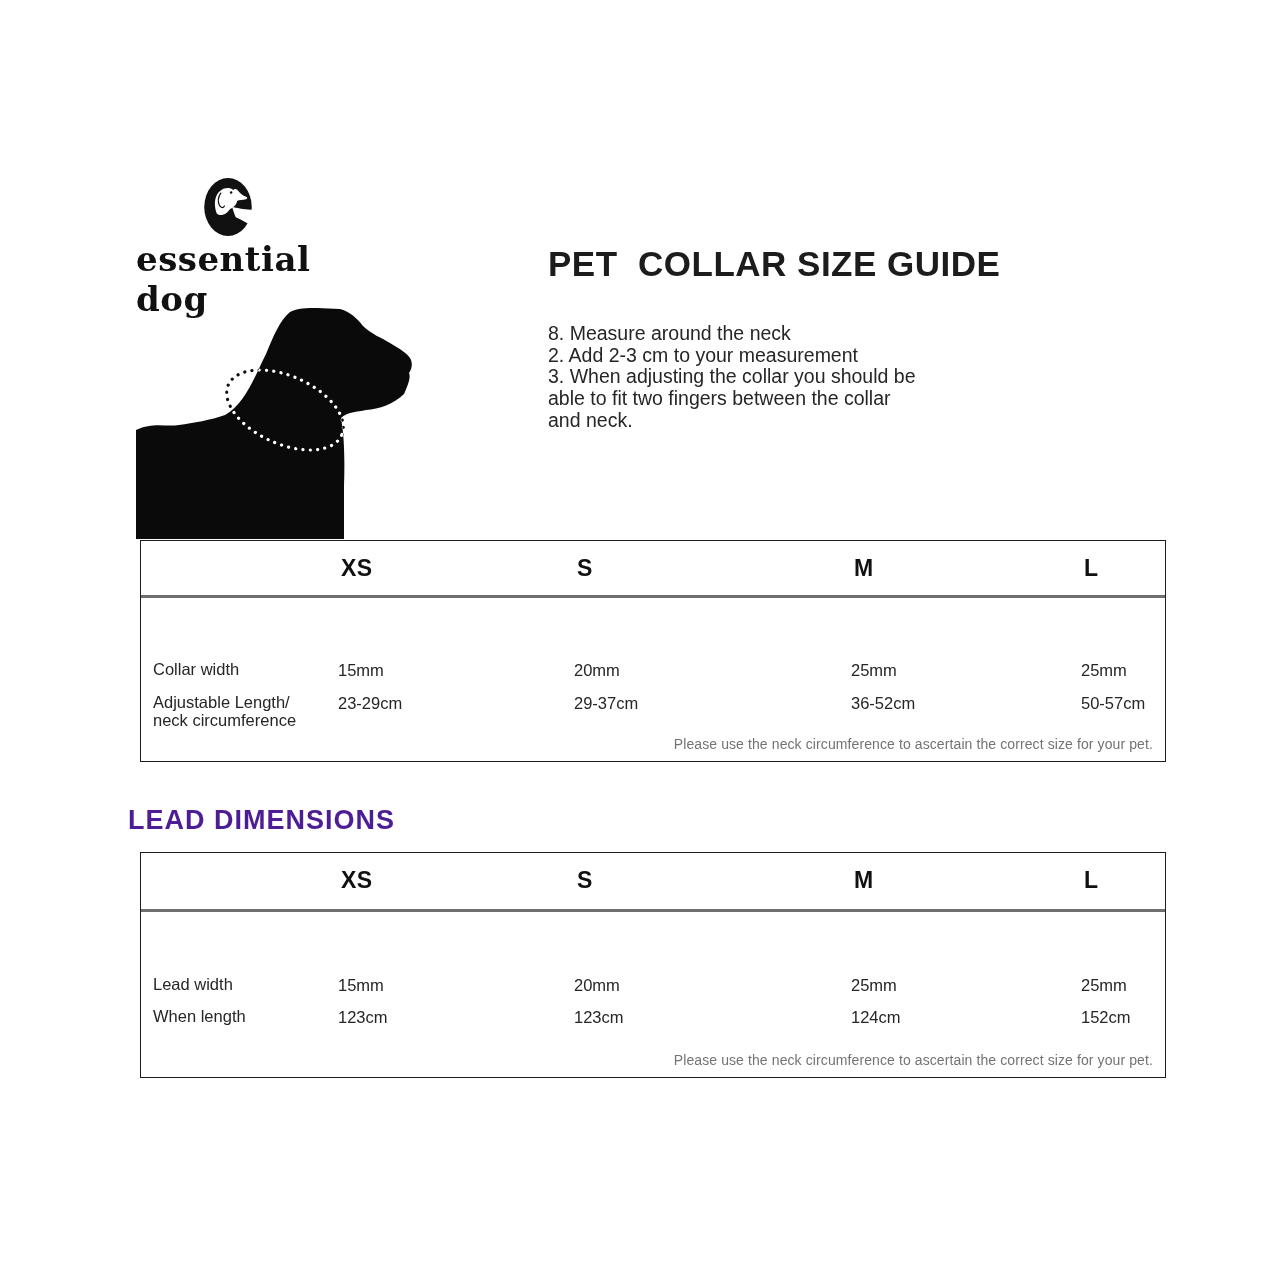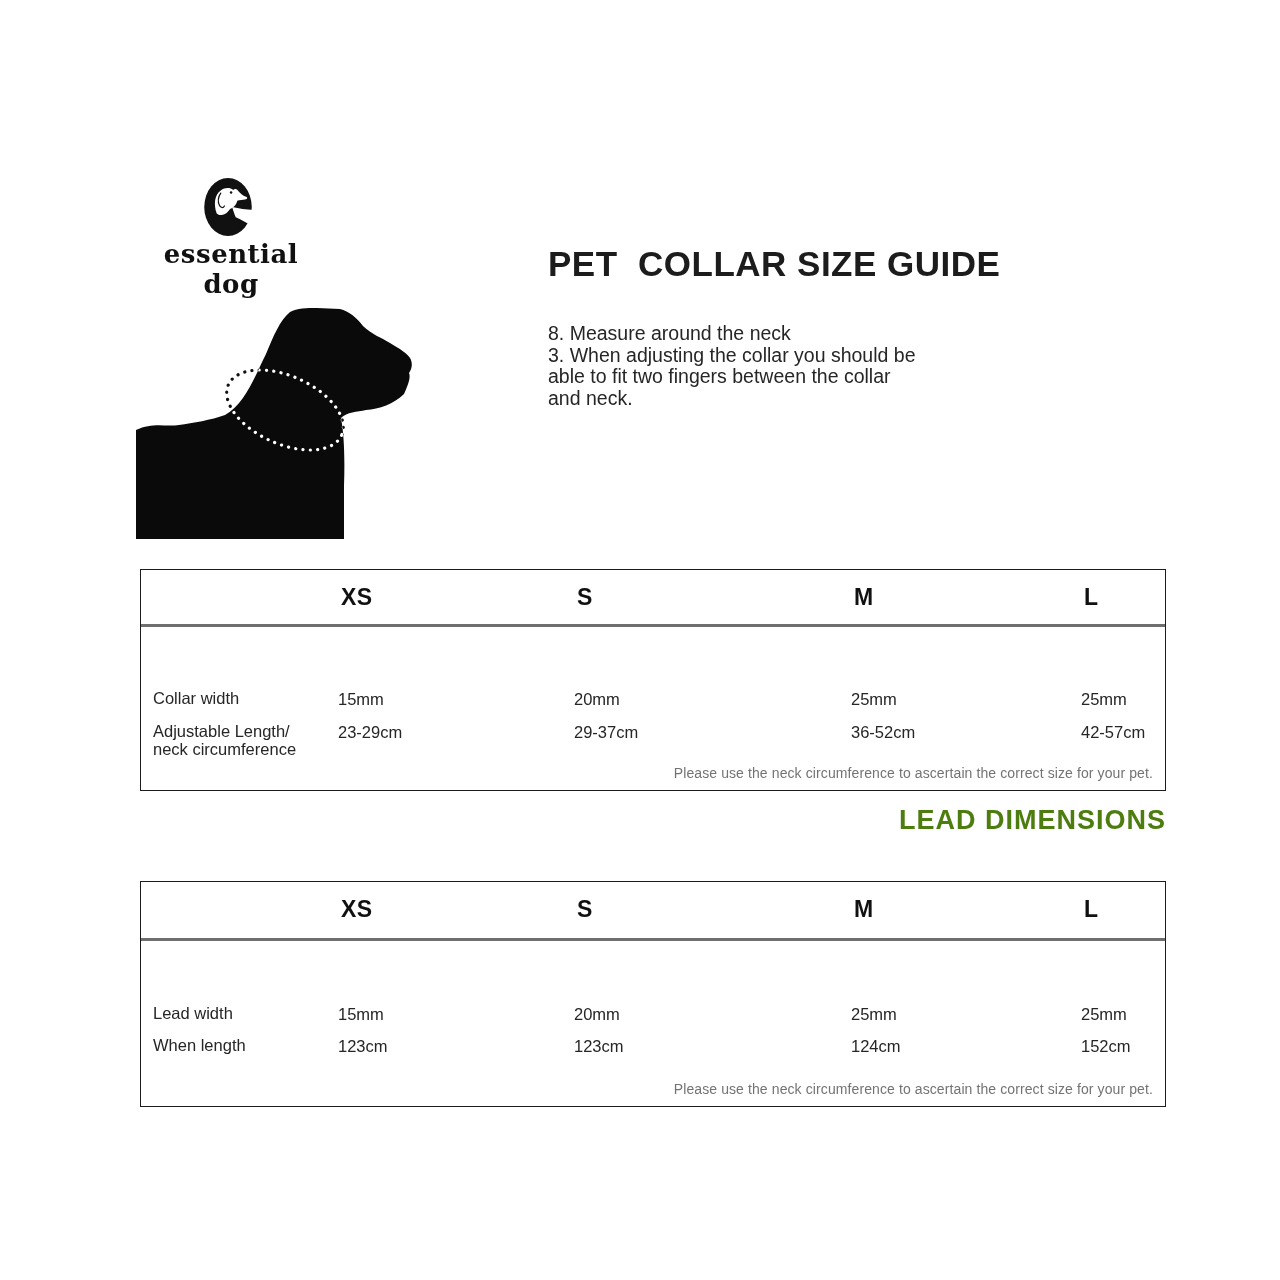--- a/index.html
+++ b/index.html
@@ -1,49 +1,49 @@
 <!DOCTYPE html>
 <html><head>
 <meta charset="utf-8">
 <style>
   html,body{margin:0;padding:0;background:#fff;}
   #canvas{position:relative;width:1280px;height:1280px;background:#ffffff;overflow:hidden;
           font-family:"Liberation Sans",sans-serif;color:#1f1f1f;}
   .abs{position:absolute;}
 
   
-  #brand-text{left:136px;top:239px;width:190px;text-align:center;
-    font-family:"DejaVu Serif",serif;font-weight:bold;font-size:26px;letter-spacing:.5px;color:#111;}
+  #brand-text{left:136px;top:239px;width:190px;text-align:left;
+    font-family:"DejaVu Serif",serif;font-weight:bold;font-size:34px;letter-spacing:.5px;color:#111;}
   #logo-icon{left:202px;top:176px;}
 
   
   #page-title{left:548px;top:244px;font-size:35px;font-weight:600;letter-spacing:.5px;
     color:#1c1c1c;white-space:pre;}
   #instructions{left:548px;top:323px;width:374px;font-size:19.5px;line-height:21.7px;color:#262626;}
 
   
   #dog-fig{left:135px;top:306px;}
 
   
-  .size-table{left:140px;width:1026px;border:1.6px solid #1c1c1c;box-sizing:border-box;background:#fff;margin-top:29px;}
+  .size-table{left:140px;width:1026px;border:1.6px solid #1c1c1c;box-sizing:border-box;background:#fff;}
   #collar-table{top:540px;height:222px;}
   #lead-table{top:852px;height:226px;}
   .sep{position:absolute;left:0;right:0;top:54px;height:3.4px;background:#6f6f6f;}
   #lead-table .sep{top:56px;}
   .t-row{position:absolute;left:0;right:0;display:grid;
     grid-template-columns:185px 236px 277px 230px 1fr;padding-left:12px;}
   .t-head{top:0;height:54px;align-items:center;}
   .t-head .sz{font-size:23px;font-weight:bold;letter-spacing:.5px;color:#111;padding-left:3px;}
   .t-row .lbl{font-size:16.5px;color:#262626;line-height:17.5px;}
   .t-row .val{font-size:16.5px;color:#262626;}
   .note{position:absolute;right:12px;bottom:9px;font-size:14px;color:#737373;letter-spacing:.1px;}
 
   
-  #lead-heading{left:120px;top:805px;width:1046px;text-align:right;
-    font-size:27px;font-weight:600;letter-spacing:1px;color:#4d7c0f;}
+  #lead-heading{left:128px;top:805px;width:1046px;text-align:left;
+    font-size:27px;font-weight:600;letter-spacing:1px;color:#4c1d95;}
 </style>
 </head>
 <body>
 
 <div id="canvas">
 
   <svg id="logo-icon" class="abs" width="52" height="62" viewBox="0 0 100 120">
     <ellipse cx="50" cy="60" rx="46" ry="56" fill="#111"></ellipse>
     <path d="M58,60 C72,63 84,65 100,66 L100,98 C88,92 76,85 65,80 C62,73 60,66 58,60 Z" fill="#fff"></path>
     <path d="M28,72 C22,55 24,36 36,28 C44,22 54,22 60,27 C63,24 67,25 69,28 C74,33 78,38 85,40
@@ -51,20 +51,21 @@
              C34,76 30,75 28,72 Z" fill="#fff"></path>
     <path d="M36,33 C31,40 30,50 34,58 C37,62 41,62 43,58" fill="none" stroke="#111" stroke-width="2.4" stroke-linecap="round"></path>
     <circle cx="56" cy="32" r="2.4" fill="#111"></circle>
   </svg>
   <div id="brand-text" class="abs">essential dog</div>
 
   <div id="page-title" class="abs">PET  COLLAR SIZE GUIDE</div>
 
   <div id="instructions" class="abs">
     <div>8. Measure around the neck</div>
+    <div>2. Add 2-3 cm to your measurement</div>
     <div>3. When adjusting the collar you should be able to fit two fingers between the collar and neck.</div>
   </div>
 
   <svg id="dog-fig" class="abs" width="322" height="233" viewBox="0 0 322 233">
     <defs>
       <clipPath id="dogClip">
         <path d="M1,233 L1,124 C18,116 30,121 44,119 C58,117 76,114 90,109 C110,98 120,70 131,48
                  C138,31 145,14 155,6 C162,2 172,2 182,2 L205,3 C214,5 222,12 228,20
                  C236,28 247,32 255,37 C265,43 272,47 275,52 C278,57 277,63 274,67
                  C276,71 273,79 269,88 C259,98 244,103 231,104 C222,106 212,106 206,112
@@ -112,21 +113,21 @@
     </div>
 
     <div class="t-row" style="top:153px">
       <div class="lbl">
         <div>Adjustable Length/</div>
         <div>neck circumference</div>
       </div>
       <div class="val">23-29cm</div>
       <div class="val">29-37cm</div>
       <div class="val">36-52cm</div>
-      <div class="val">42-57cm</div>
+      <div class="val">50-57cm</div>
     </div>
 
     <div class="note">Please use the neck circumference to ascertain the correct size for your pet.</div>
   </div>
 
   <div id="lead-heading" class="abs">LEAD DIMENSIONS</div>
 
   <div id="lead-table" class="abs size-table">
     <div class="t-row t-head">
       <div class="lbl"></div>

